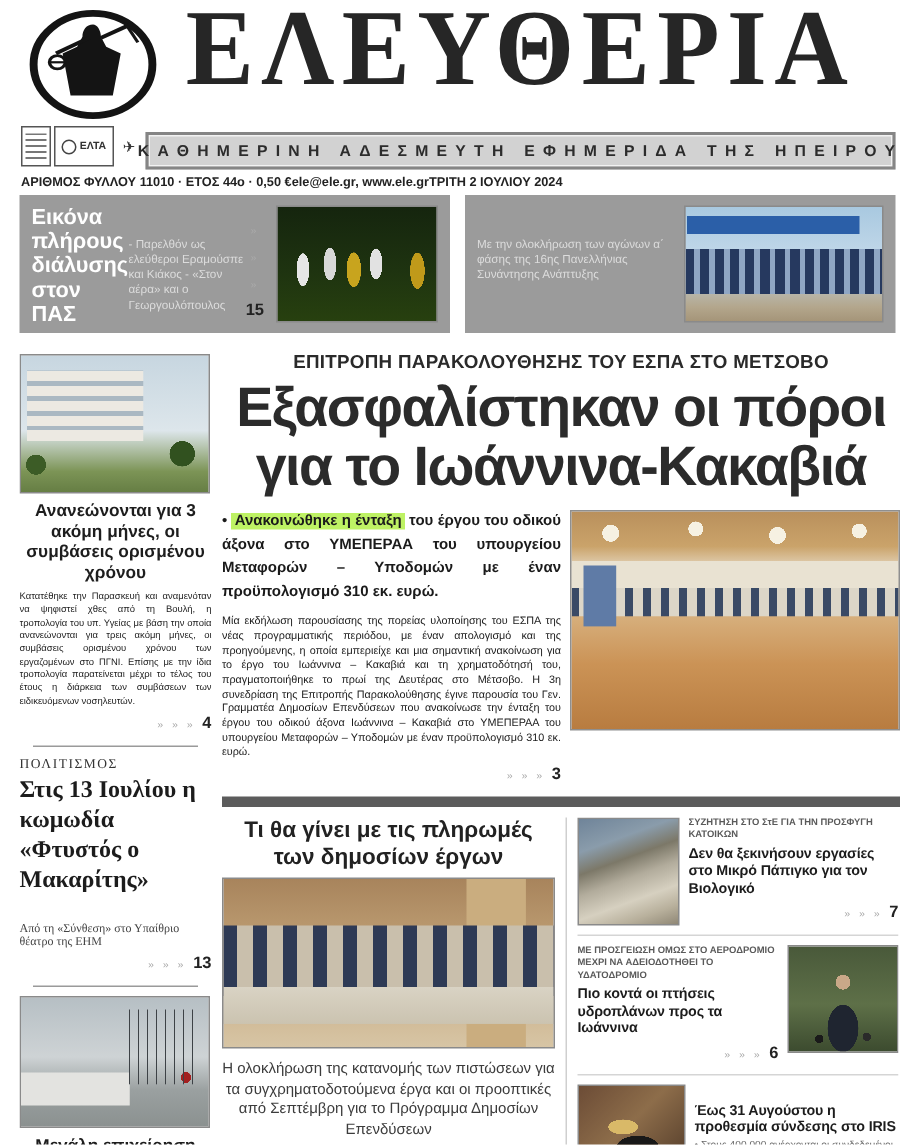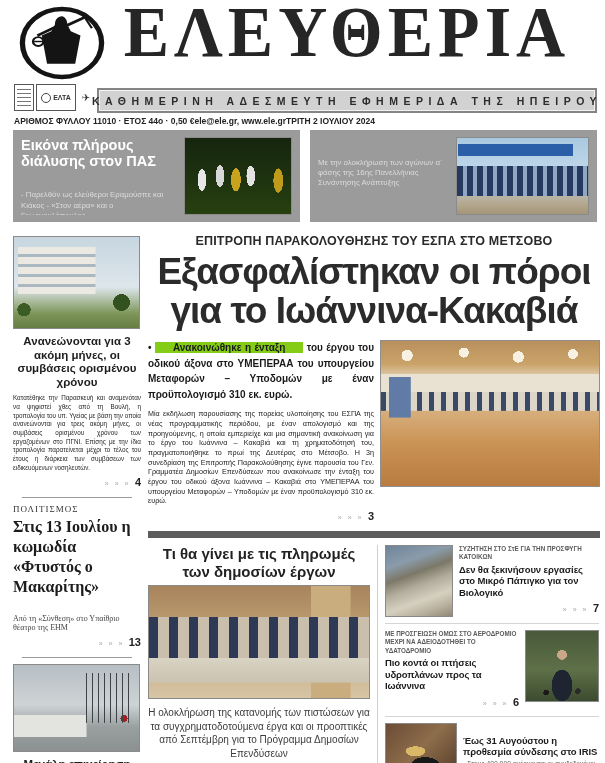--- a/index.html
+++ b/index.html
@@ -21,21 +21,21 @@
   .stamp .elta{flex:1;border:1px solid #555;display:flex;align-items:center;justify-content:center;gap:2px}
   .stamp .elta .ring{width:10px;height:10px;border:1px solid #444;border-radius:50%}
   .stamp .elta b{font-size:7px;color:#333}
   .stamp .bird{width:16px;display:flex;align-items:center;justify-content:center;font-size:10px;color:#333}
   .info-line{position:absolute;left:14px;right:10px;top:116px;display:flex;justify-content:flex-start;
     font-size:8.5px;font-weight:bold;color:#222}
 
   
   .teaser-row{position:absolute;top:130px;left:13px;width:584px;height:92px;display:flex;gap:10px}
   .teaser{background:#9b9b9b;display:flex;gap:8px;padding:7px 8px;flex:1}
-  .teaser .txt{flex:1;display:flex;flex-direction:column;overflow:hidden}
+  .teaser .txt{flex:1;display:flex;flex-direction:row;overflow:hidden}
   .teaser h2{color:#fff;font-weight:bold;line-height:1.12}
   .t-left h2{font-size:14.5px}
   .t-right h2{font-size:13px}
   .teaser .sub{color:#dcdcdc;font-size:7.8px;line-height:1.3;margin-top:21px}
   .teaser .pg{margin-top:auto;text-align:center;color:#2e2e2e}
   .photo{border:1px solid #8a8a8a;flex-shrink:0}
 
   
   .pg .pgm{font-size:7px;color:#aaa;letter-spacing:2px}
   .pg b{font-size:11px;color:#222}
@@ -100,21 +100,21 @@
   .serif-sub{font-family:"Liberation Serif",serif;font-size:8px;color:#444;margin-top:17px}
 
   
   .center{position:absolute;top:234px;left:148px;width:452px;overflow:hidden}
   .kicker-main{font-weight:bold;font-size:12.5px;text-align:center;color:#2a2a2a;letter-spacing:0.2px}
   .headline{font-weight:bold;font-size:37px;line-height:1.06;text-align:center;color:#2b2b2b;letter-spacing:-1px;margin-top:4px}
   .headline span{display:block}
   .lead-row{display:flex;gap:6px;margin-top:10px}
   .lead-block{width:226px}
   .lead{font-weight:bold;font-size:10px;line-height:1.55;text-align:justify;color:#1a1a1a}
-  .lead .hl{background:#84cc16;padding:0 18px}
+  .lead .hl{background:#bef264;padding:0 2px}
   .main-body{font-size:7.2px;line-height:1.34;text-align:justify;color:#1a1a1a;margin-top:7px}
   .main-photo{border:1px solid #8f8f8f}
   .dark-bar{height:7px;background:#5c5c5c;margin-top:7px}
 
   .bottom-row{display:flex;margin-top:7px}
   .mid-story{width:222px}
   .mid-title{font-weight:bold;font-size:15px;line-height:1.18;text-align:center;color:#222}
   .mid-caption{font-size:10px;line-height:1.35;text-align:center;color:#3c3c3c;margin-top:7px}
   .right-col{width:222px;margin-left:7px;border-left:1px solid #cfcfcf;padding-left:7px;overflow:hidden}
   .rc-story{display:flex;gap:6px}

